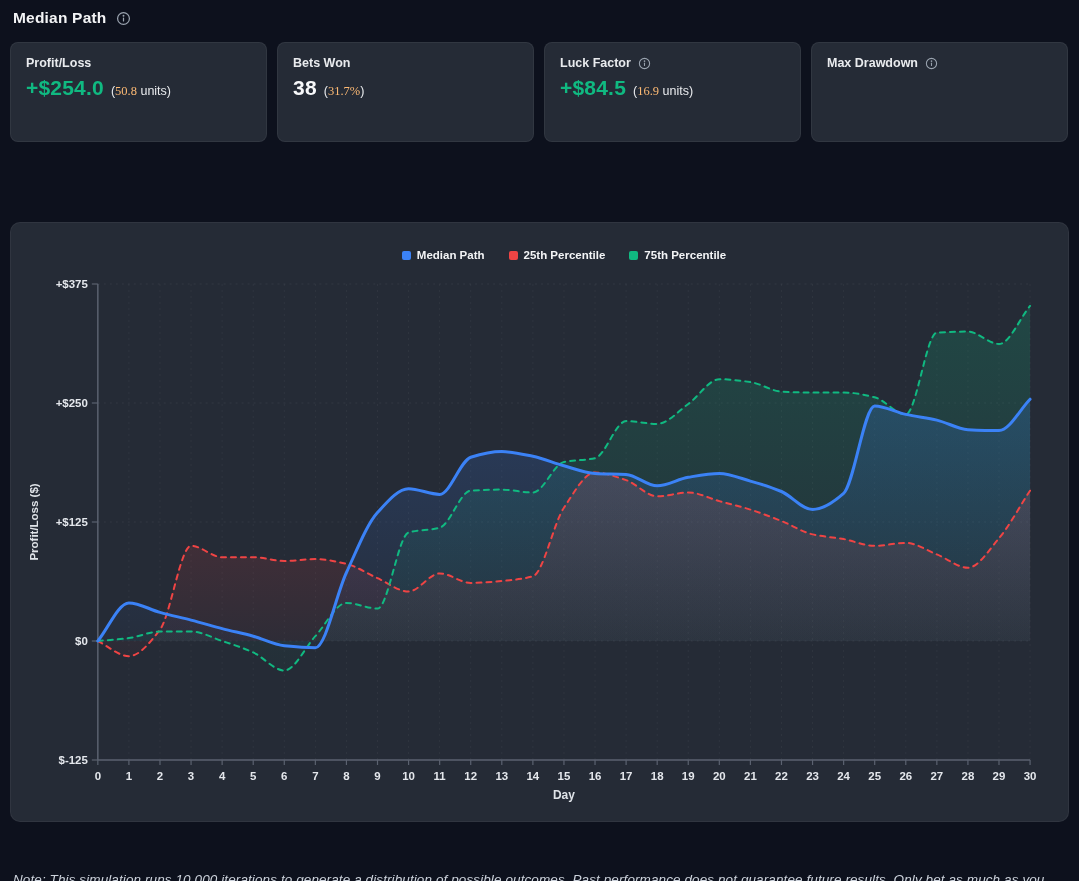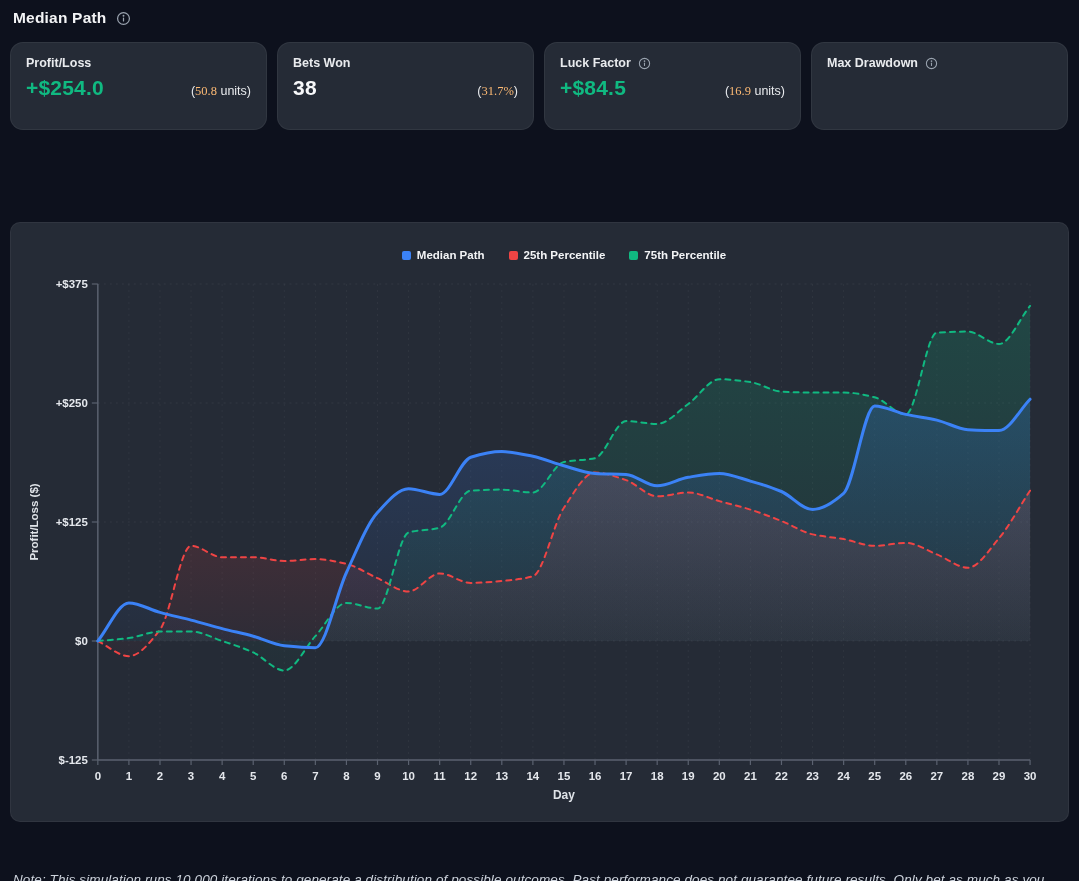--- a/index.html
+++ b/index.html
@@ -9,25 +9,25 @@
     font-family:"Liberation Sans",sans-serif;
   }
   .page-title-row{position:absolute;left:13px;top:9px;display:flex;align-items:center;gap:9px;}
   .page-title{margin:0;font-size:15.5px;font-weight:700;color:#f3f4f6;letter-spacing:.2px;}
   .info-svg{display:block;color:#9aa3af;}
   .title-info{width:15px;height:15px;}
   .card-info{width:13px;height:13px;}
 
   .cards{position:absolute;left:10px;right:11px;top:42px;
     display:grid;grid-template-columns:repeat(4,1fr);column-gap:10px;row-gap:6px;}
-  .card{background:#252b36;border:1px solid rgba(255,255,255,.06);border-radius:13px;
-    height:88px;box-sizing:border-box;padding:13px 15px;}
+  .card{background:#252b36;border:1px solid rgba(255,255,255,.06);border-radius:8px;
+    height:100px;box-sizing:border-box;padding:13px 15px;}
   .card-label-row{display:flex;align-items:center;gap:7px;}
   .card-label{font-size:12.5px;font-weight:700;color:#e9ebee;}
-  .card-value-row{margin-top:6px;display:flex;align-items:baseline;gap:7px;white-space:nowrap;justify-content:space-between;}
+  .card-value-row{margin-top:6px;display:flex;align-items:baseline;gap:7px;white-space:nowrap;}
   .card-value{font-size:21px;font-weight:700;letter-spacing:.2px;}
   .v-green{color:#10b981;} .v-red{color:#ef4444;} .v-white{color:#f7f8fa;}
   .card-sub{font-size:12.5px;font-weight:500;color:#e9ebee;}
   .card-sub .hl-green{color:#fdba74;font-family:Liberation Serif, serif;} .card-sub .hl-red{color:#ef4444;}
 
   .chart-panel{position:absolute;left:10px;right:10px;top:222px;height:598px;
     background:#252b36;border:1px solid rgba(255,255,255,.05);border-radius:10px;}
   .legend{position:absolute;top:26px;left:87px;right:38px;display:flex;justify-content:center;
     gap:24px;z-index:2;}
   .legend-item{display:flex;align-items:center;gap:6px;font-size:11.5px;font-weight:600;color:#f3f4f6;}

